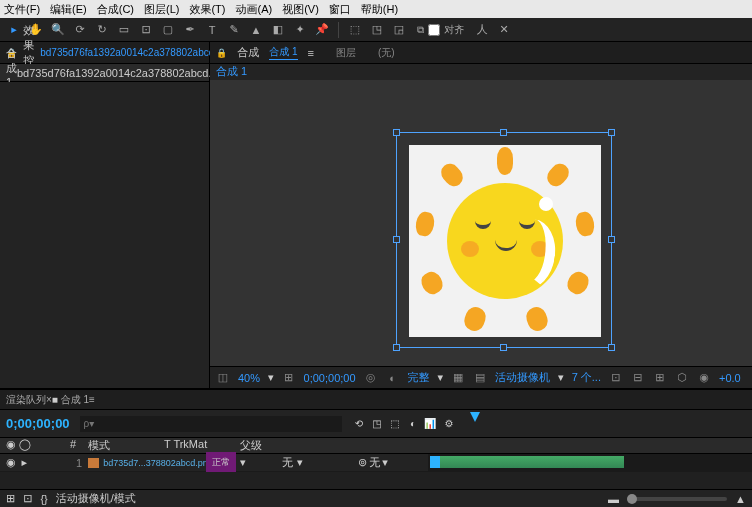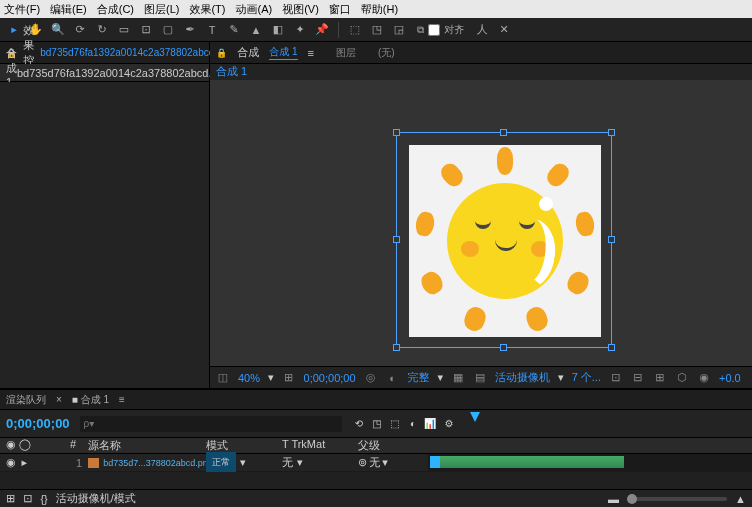--- a/index.html
+++ b/index.html
@@ -43,21 +43,21 @@
 .sun-shine2{position:absolute;right:10px;top:14px;width:14px;height:14px;background:#fff;border-radius:50%}
 .eye{position:absolute;width:16px;height:10px;border-bottom:4px solid #444;border-radius:0 0 16px 16px;top:36px}
 .eye.l{left:28px}.eye.r{right:28px}
 .cheek{position:absolute;width:18px;height:16px;background:#f5a623;border-radius:50%;top:58px;opacity:.9}
 .cheek.l{left:14px}.cheek.r{right:14px}
 .mouth{position:absolute;left:48px;top:56px;width:22px;height:12px;border-bottom:3px solid #444;border-radius:0 0 20px 20px}
 .viewer-status{height:22px;background:#232323;border-top:1px solid #000;display:flex;align-items:center;padding:0 6px;gap:8px;font-size:10px;color:#aaa}
 .viewer-status .link{color:#3399ff}
 .viewer-status .ico{color:#888;width:14px;text-align:center}
 .timeline-wrap{height:119px;background:#232323;border-top:2px solid #000;display:flex;flex-direction:column}
-.tl-tabs{height:20px;background:#1e1e1e;display:flex;align-items:center;padding:0 6px;gap:10px;border-bottom:1px solid #000}
+.tl-tabs{height:20px;background:#1e1e1e;display:flex;align-items:center;padding:0 6px;border-bottom:1px solid #000}
 .tl-tabs span{font-size:10px;color:#aaa}
 .tl-tabs .active{color:#ccc}
 .tl-header{height:28px;display:flex;border-bottom:1px solid #000}
 .tl-left{width:462px;display:flex;align-items:center;padding:0 6px;gap:10px;background:#232323}
 .timecode{color:#2db3ff;font-size:13px;font-weight:bold}
 .tl-search{flex:1}
 .tl-search input{background:#1a1a1a;border:none;height:16px;width:100%;padding:0 4px;color:#ccc;font-size:10px}
 .tl-icons{display:flex;gap:4px;color:#888}
 .tl-icons span{width:14px;text-align:center;font-size:10px}
 .tl-ruler{flex:1;background:#232323;position:relative}
@@ -66,21 +66,21 @@
 .tl-cols{height:16px;display:flex;background:#2a2a2a;border-bottom:1px solid #000;font-size:9px;color:#888}
 .tl-cols .c1{width:70px;padding-left:6px}
 .tl-cols .c2{width:18px}.tl-cols .c3{width:118px}.tl-cols .c4{width:76px}.tl-cols .c5{width:76px}.tl-cols .c6{width:70px}
 .tl-row{height:18px;display:flex;align-items:center;background:#232323;font-size:10px;border-bottom:1px solid #1a1a1a}
 .tl-row .r1{width:70px;display:flex;gap:3px;padding-left:6px;color:#888}
 .tl-row .r2{width:18px;text-align:center;color:#888}
 .tl-row .r3{width:118px;display:flex;align-items:center;gap:4px}
 .tl-row .layer-ico{width:12px;height:10px;background:#c97a3a}
 .tl-row .layer-name{color:#58b0e8;font-size:9px;white-space:nowrap;overflow:hidden}
 .tl-row .r4{width:76px;display:flex;align-items:center;gap:4px}
-.tl-row .r4 .mode{background:#0c4a6e;padding:4px 6px;color:#ccc;font-size:9px}
+.tl-row .r4 .mode{background:#701a75;padding:4px 6px;color:#ccc;font-size:9px}
 .tl-row .r5{width:76px;display:flex;align-items:center;gap:4px}
 .tl-row .r6{width:70px;display:flex;align-items:center;gap:2px;color:#888;font-size:9px}
 .tl-row .bar-area{flex:1;position:relative;background:#1a1a1a;height:100%}
 .tl-row .bar{position:absolute;left:2px;top:2px;height:12px;width:60%;background:linear-gradient(#4a6,#385)}
 .tl-row .bar::before{content:"";position:absolute;left:0;top:0;bottom:0;width:10px;background:#2db3ff}
 .tl-footer{height:18px;display:flex;align-items:center;padding:0 6px;gap:8px;color:#888;font-size:10px;background:#232323;border-top:1px solid #000}
 .tl-footer .slider{flex:0 0 100px;height:4px;background:#444;position:relative;border-radius:2px}
 .tl-footer .slider::after{content:"";position:absolute;left:0;top:-3px;width:10px;height:10px;background:#888;border-radius:50%}
 </style>
 </head>
@@ -235,21 +235,20 @@
       </div>
     </div>
     <div class="tl-ruler">
       <div class="playhead"></div>
     </div>
   </div>
 
   <div class="tl-cols">
     <div class="c1"><span>◉</span> <span>◯</span></div>
     <div class="c2">#</div>
-    <div class="c3">源名称</div>
     <div class="c4">模式</div>
     <div class="c5">T  TrkMat</div>
     <div class="c6">父级</div>
   </div>
 
   <div class="tl-row">
     <div class="r1">
         <span>◉</span>
         <span> </span>
         <span>▸</span>

